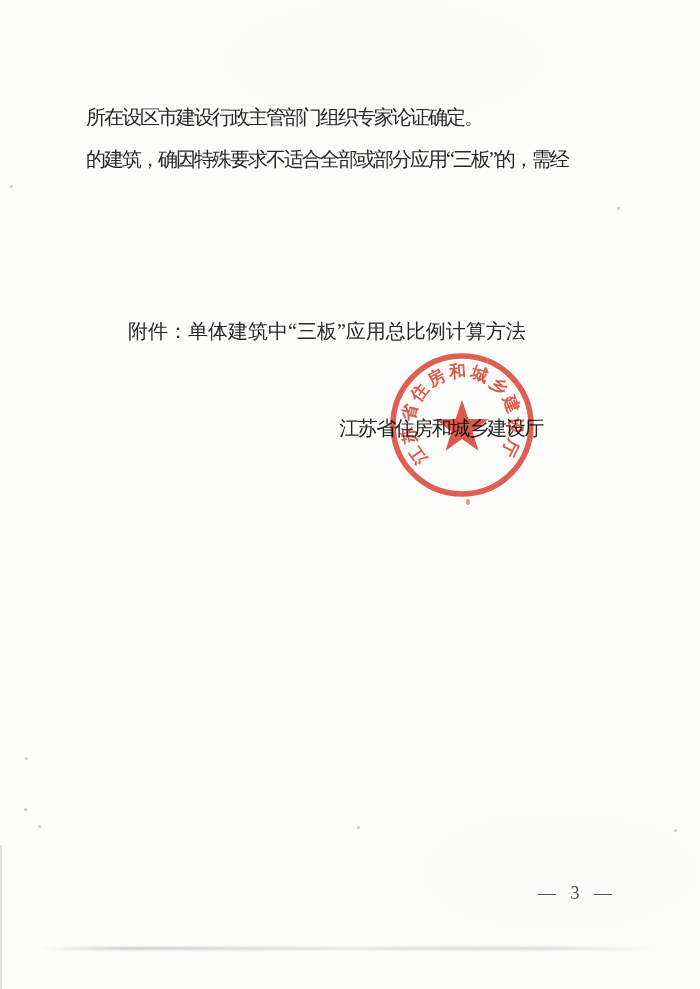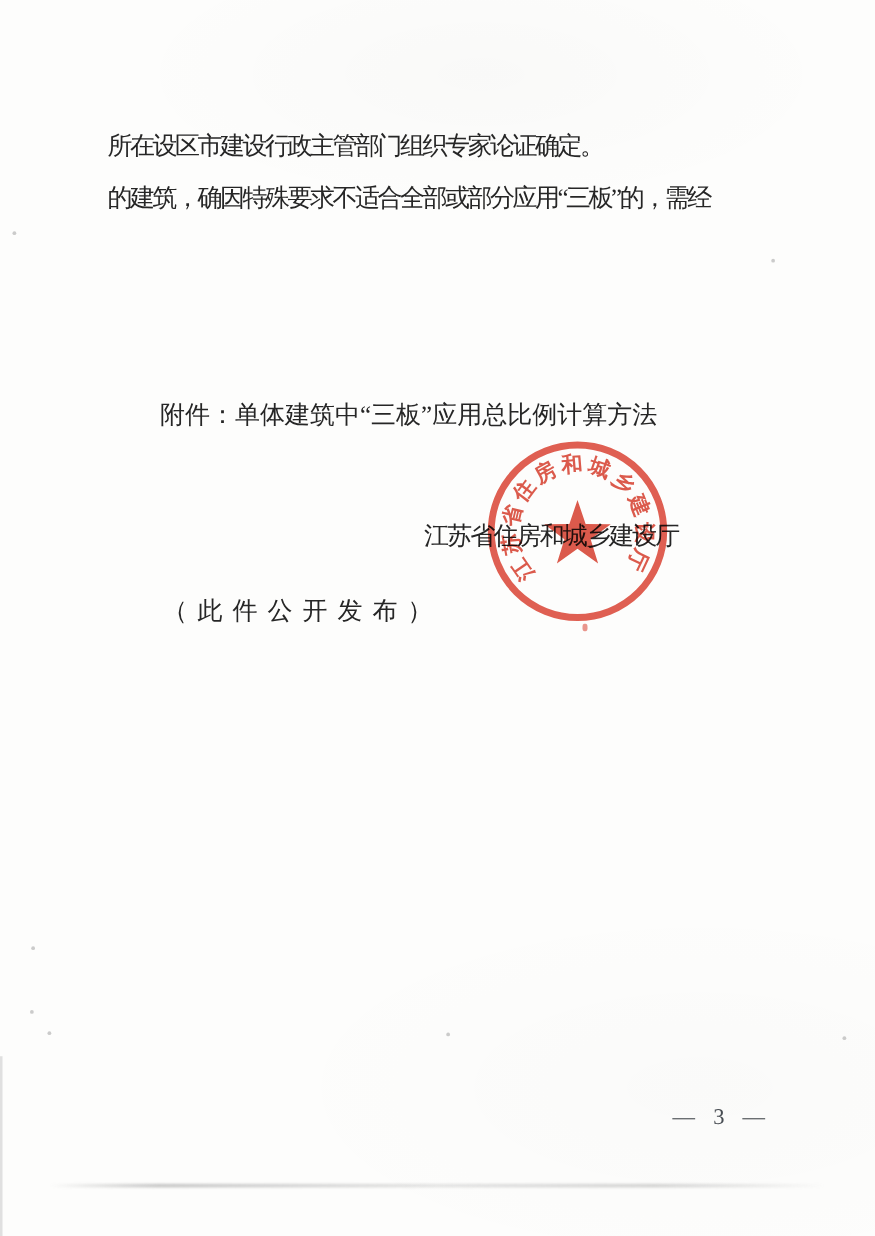--- a/index.html
+++ b/index.html
@@ -98,21 +98,20 @@
 
   <div class="paragraph">
     <div class="para-line">所在设区市建设行政主管部门组织专家论证确定。</div>
     <div class="para-line">的建筑，确因特殊要求不适合全部或部分应用“三板”的，需经</div>
   </div>
 
   <div class="attachment">附件：单体建筑中“三板”应用总比例计算方法</div>
 
   <div class="agency">江苏省住房和城乡建设厅</div>
 
-  <div class="publish-note">（此件公开发布）</div>
 
   <div class="seal">
     <svg viewBox="0 0 152 152" width="152" height="152">
       <circle cx="76" cy="76" r="69" fill="none" stroke-width="5.5" stroke="#dc4636"></circle>
       <path id="sealArc" d="M 42.1 109.9 A 48 48 0 1 1 109.9 109.9" fill="none"></path>
       <text font-size="17">
         <textPath href="#sealArc" startOffset="0" textLength="218" lengthAdjust="spacing" fill="#d8402f">江苏省住房和城乡建设厅</textPath>
       </text>
       <polygon points="76,51 82.5,70.1 102.6,70.3 86.5,82.4 92.5,101.7 76,90 59.5,101.7 65.5,82.4 49.4,70.3 69.5,70.1" fill="#d8402f"></polygon>
     </svg>

